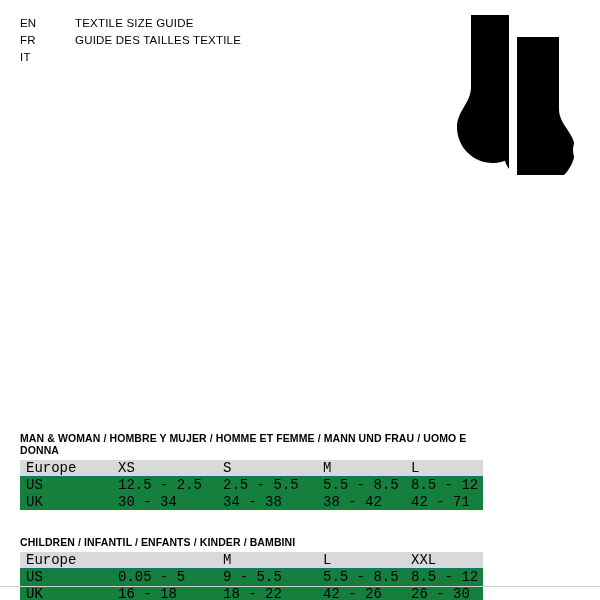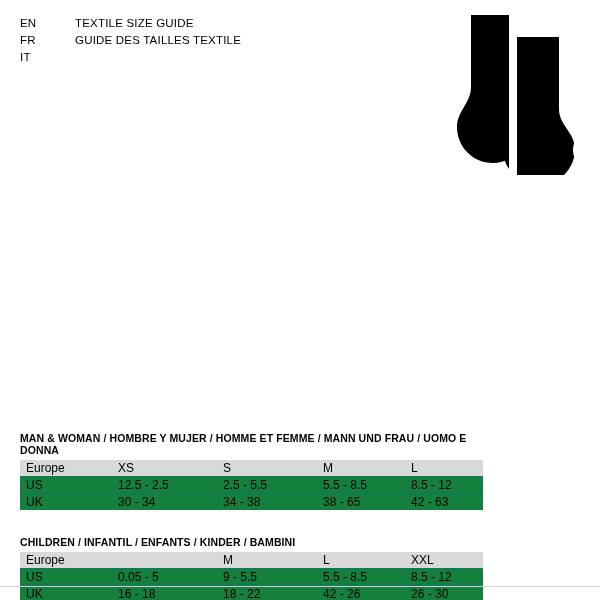--- a/index.html
+++ b/index.html
@@ -75,21 +75,22 @@
   .section-title {
     font-size: 10.5px;
     font-weight: bold;
     letter-spacing: 0.1px;
     margin-bottom: 4px;
   }
   table.size-table {
     border-collapse: collapse;
     width: 463px;
     table-layout: fixed;
-    font-size: 12px;
+    font-size: 14px;
+    font-family: Liberation Mono, monospace;
   }
   table.size-table td {
     height: 16px;
     padding: 0 0 0 6px;
     vertical-align: middle;
     border: none;
   }
   table.size-table tr.header-row td {
     background: #d9d9d9;
   }
@@ -171,22 +172,22 @@
           <td>US</td>
           <td>12.5 - 2.5</td>
           <td>2.5 - 5.5</td>
           <td>5.5 - 8.5</td>
           <td>8.5 - 12</td>
         </tr>
         <tr class="body-row">
           <td>UK</td>
           <td>30 - 34</td>
           <td>34 - 38</td>
-          <td>38 - 65</td>
-          <td>42 - 63</td>
+          <td>38 - 42</td>
+          <td>42 - 71</td>
         </tr>
       </tbody>
     </table>
   </div>
 
   <div class="table-section section-children">
     <div class="section-title">CHILDREN / INFANTIL / ENFANTS / KINDER / BAMBINI</div>
     <table class="size-table">
       <colgroup>
           <col class="c0">

